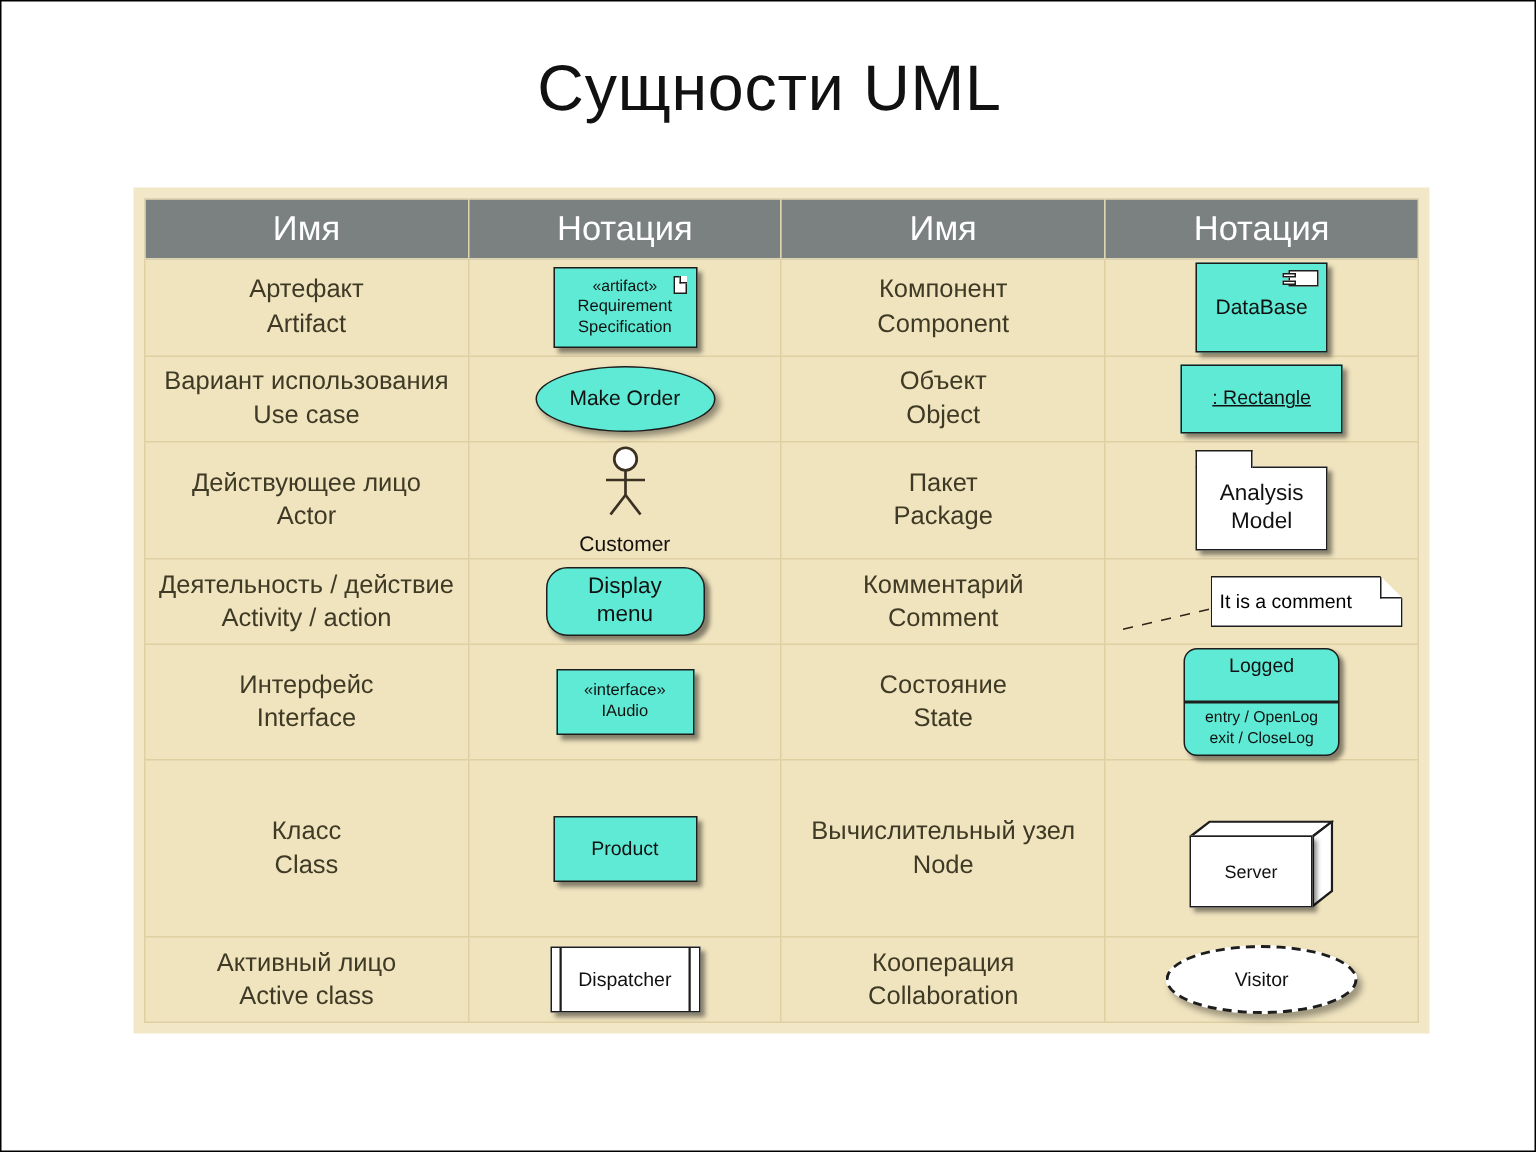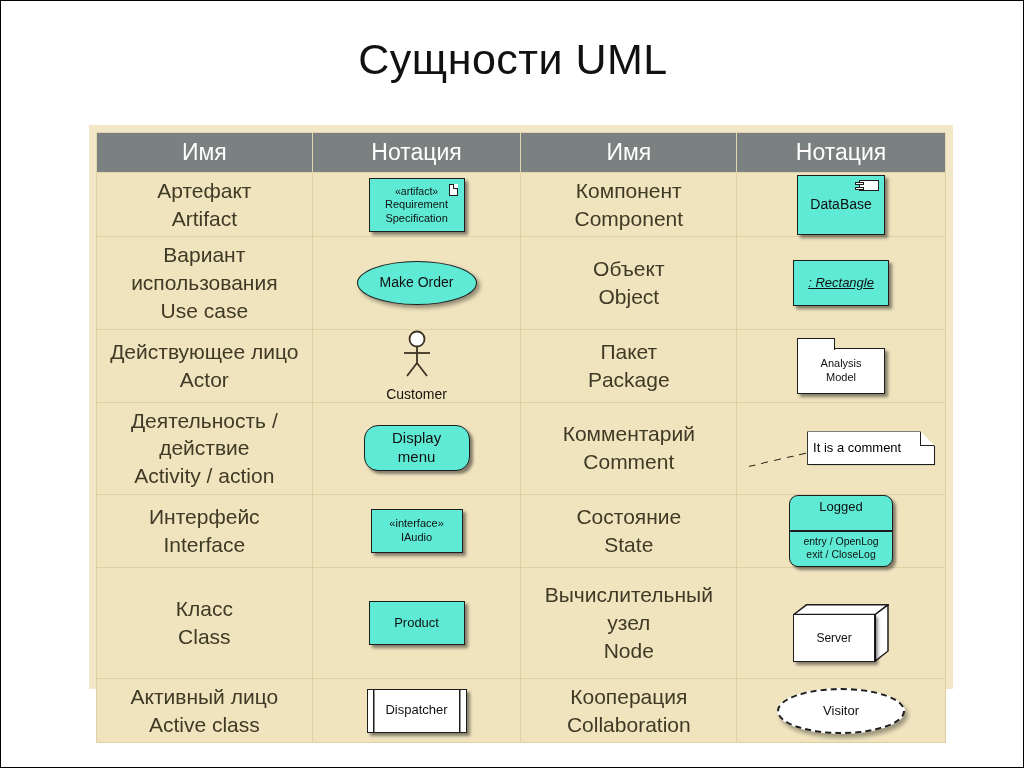--- a/index.html
+++ b/index.html
@@ -55,21 +55,21 @@
     border:1px solid #ded0a3;
     padding:0;
     vertical-align:middle;
     text-align:center;
   }
   col.cname { width:25.4%; }
   col.cnota { width:24.6%; }
 
   .label {
     color:#3f3a25;
-    font-size:21px;
+    font-size:17px;
     line-height:1.32;
     font-family:"Liberation Sans", sans-serif;
     padding:4px 6px;
   }
   .label .ru { display:block; }
   .label .en { display:block; }
 
   .nota {
     position:relative;
     height:100%;
@@ -150,36 +150,36 @@
     border:1px solid #1d1d1d; background:#fff;
   }
   .component .cicon i {
     position:absolute; left:-5px; width:9px; height:3px;
     border:1px solid #1d1d1d; background:#fff;
   }
   .component .cicon i.t{ top:1px; }
   .component .cicon i.b{ top:6px; }
 
   
-  .objbox { width:96px; height:46px; display:flex; align-items:center; justify-content:center; font-size:13px;font-style:italic;}
+  .objbox { width:108px; height:46px; display:flex; align-items:center; justify-content:center; font-size:13px;}
   .objbox u { text-decoration:underline; }
 
   
   .pkgwrap { position:relative; width:88px; }
   .pkgtab {
     width:38px; height:12px;
     background:#fff; border:1.5px solid #1d1d1d; border-bottom:none;
     position:relative; z-index:2;
   }
   .pkgbody {
     width:88px; padding:7px 4px 8px;
     background:#fff; border:1.5px solid #1d1d1d;
     box-shadow:3px 3px 3px rgba(0,0,0,.45);
     margin-top:-1.5px;
-    font-size:11px; line-height:1.3; text-align:center; color:#111;
+    font-size:15px; line-height:1.3; text-align:center; color:#111;
   }
 
   
   .commentrow { display:flex; align-items:center; justify-content:center; width:100%; }
   .dash { width:62px; height:1px; margin-right:-2px; margin-top:8px;
           background:repeating-linear-gradient(to right,#2c2416 0 7px,transparent 7px 13px);
           transform:rotate(-13deg); transform-origin:right center; }
   .comment {
     width:128px; padding:9px 6px 10px; font-size:13px; text-align:left;
     clip-path:polygon(0 0, calc(100% - 15px) 0, 100% 15px, 100% 100%, 0 100%);

